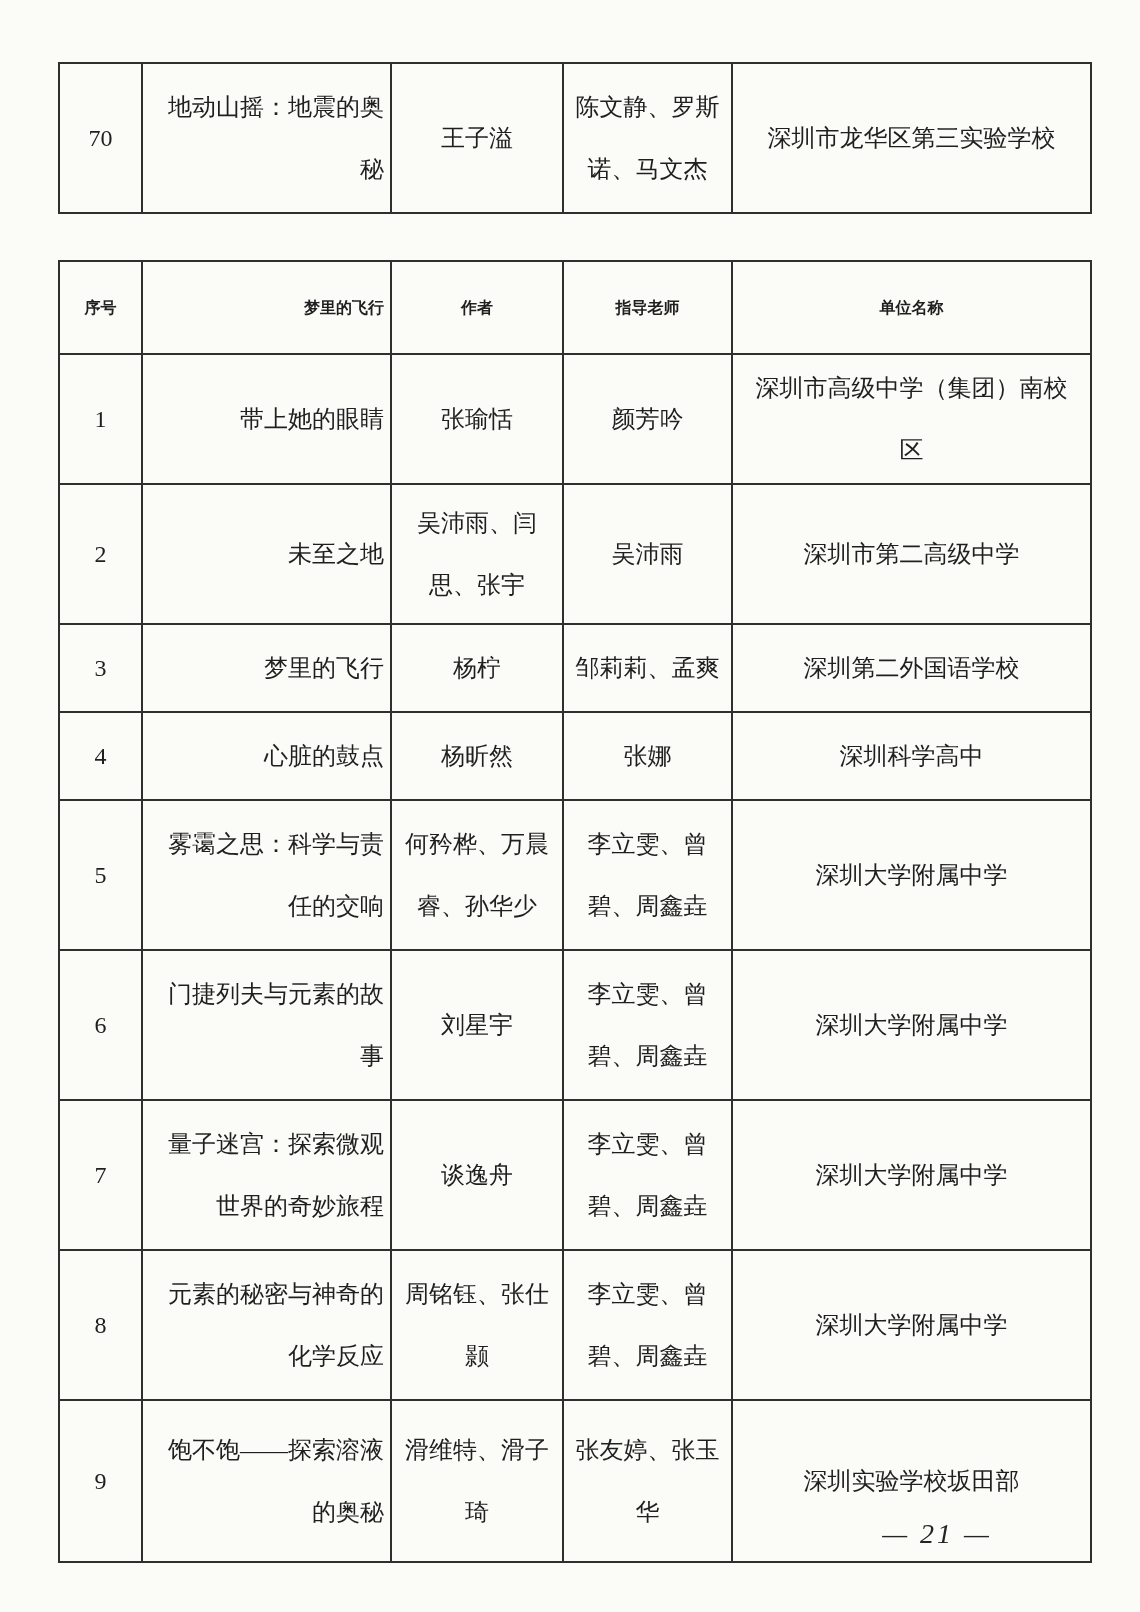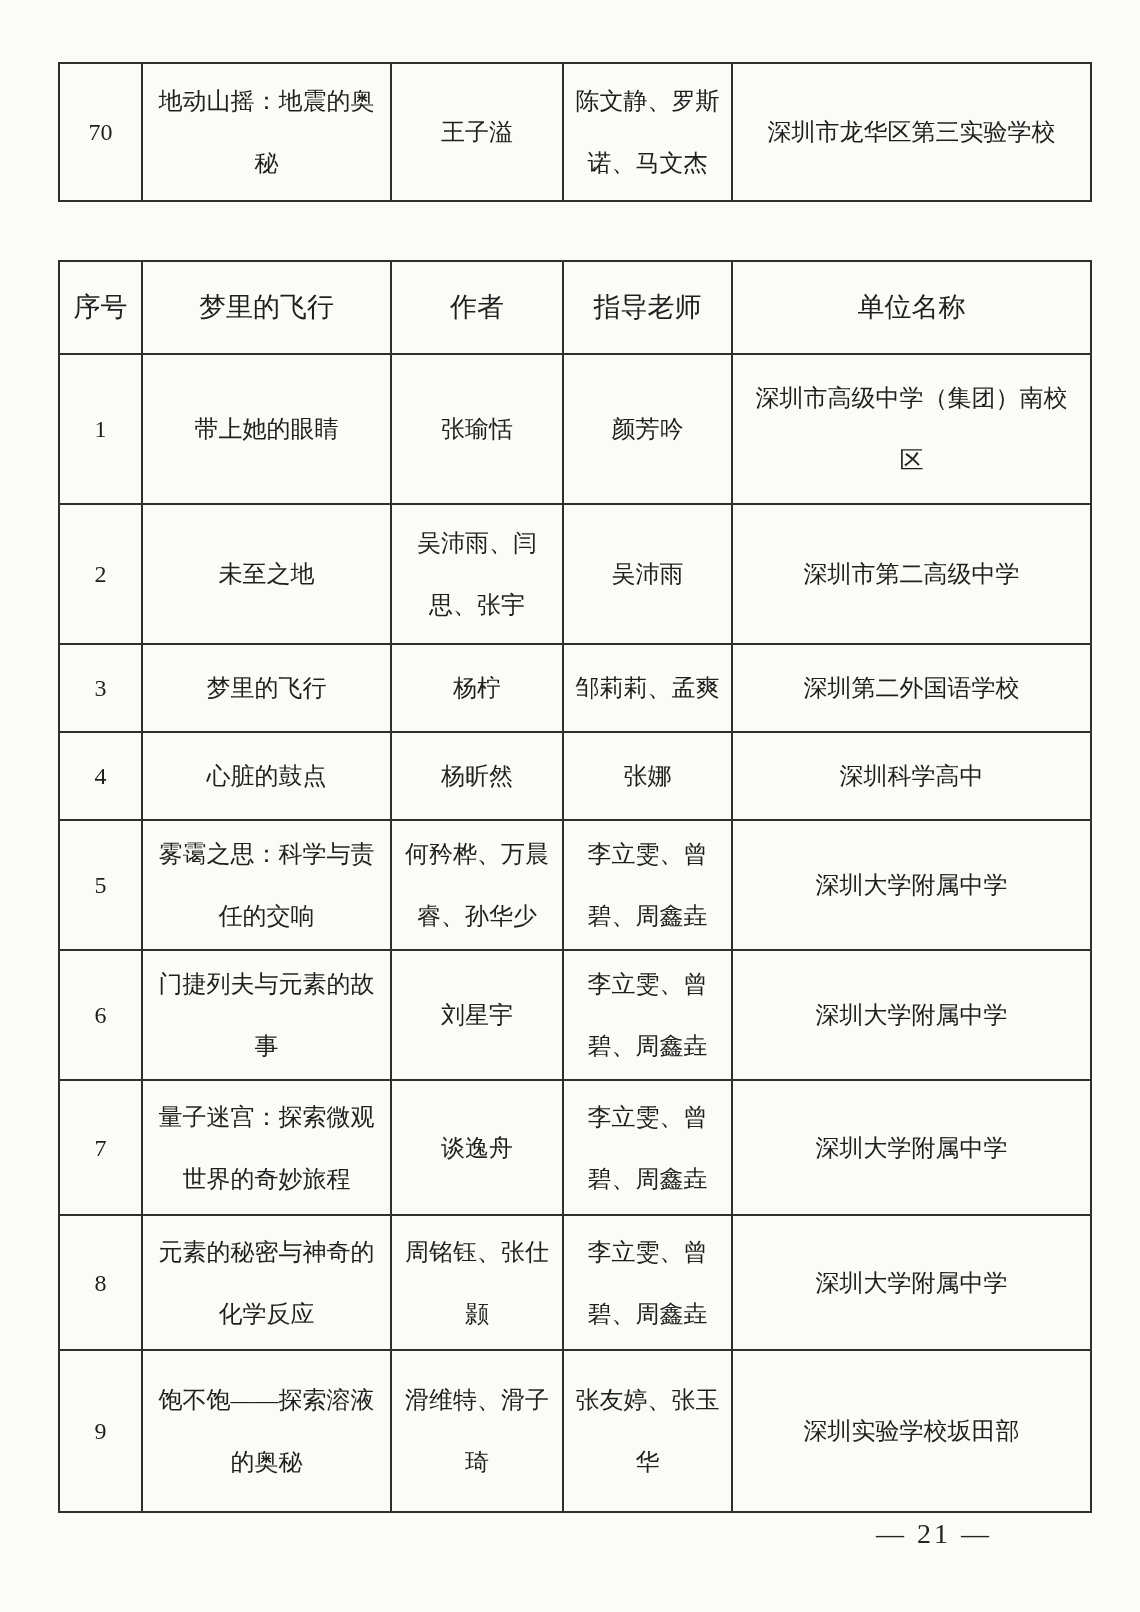--- a/index.html
+++ b/index.html
@@ -25,62 +25,63 @@
     text-align:center;
     vertical-align:middle;
     font-size:24px;
     line-height:62px;
     color:#1f1f1f;
     overflow-wrap:break-word;
     line-break:strict;
     padding:12px;
   }
   
-  td:nth-child(2){padding:0 6px;}
+  td:nth-child(2){padding:12px 6px;text-align:right;}
   td:nth-child(3){padding:0 8px;margin-left:32px;}
   td:nth-child(4){padding:0 7px;margin-top:37px;}
-  td:nth-child(5){padding:12px 12px;}
+  td:nth-child(5){padding:2px 12px;}
 
   .tbl-carryover{top:62px;}
   .tbl-carryover tr{height:138px;}
 
   .tbl-award{top:260px;}
   .title-row td{
     height:58px;
     font-family:"Liberation Sans","DejaVu Sans",sans-serif;
     font-weight:bold;
     font-size:28px;
     line-height:58px;
     letter-spacing:2px;
   }
   .header-row td{
     height:67px;
     font-family:"Liberation Sans","DejaVu Sans",sans-serif;
-    font-weight:normal;
-    font-size:27px;
+    font-weight:bold;
+    font-size:16px;
     line-height:67px;
   }
   .tbl-award tbody tr:nth-child(1){height:130px;}
   .tbl-award tbody tr:nth-child(2){height:140px;}
   .tbl-award tbody tr:nth-child(3){height:65px;}
   .tbl-award tbody tr:nth-child(4){height:65px;}
   .tbl-award tbody tr:nth-child(5){height:130px;}
   .tbl-award tbody tr:nth-child(6){height:130px;}
   .tbl-award tbody tr:nth-child(7){height:135px;}
   .tbl-award tbody tr:nth-child(8){height:135px;}
   .tbl-award tbody tr:nth-child(9){height:162px;}
 
   .page-number{
     position:absolute;
     top:1518px;
     right:148px;
     font-size:28px;
     letter-spacing:3px;
     color:#242424;
     font-family:"Liberation Serif","DejaVu Serif",serif;
+    font-style:italic;
   }
 </style>
 </head>
 <body>
 
 <div class="page">
 
   <table class="tbl-carryover">
     <colgroup>
       <col style="width:83px">

